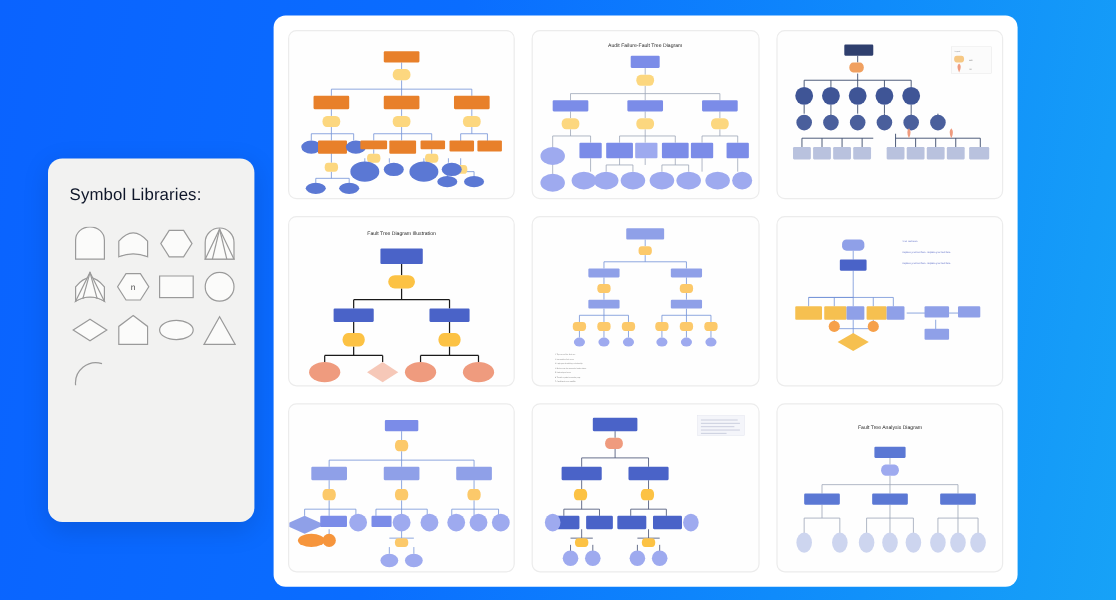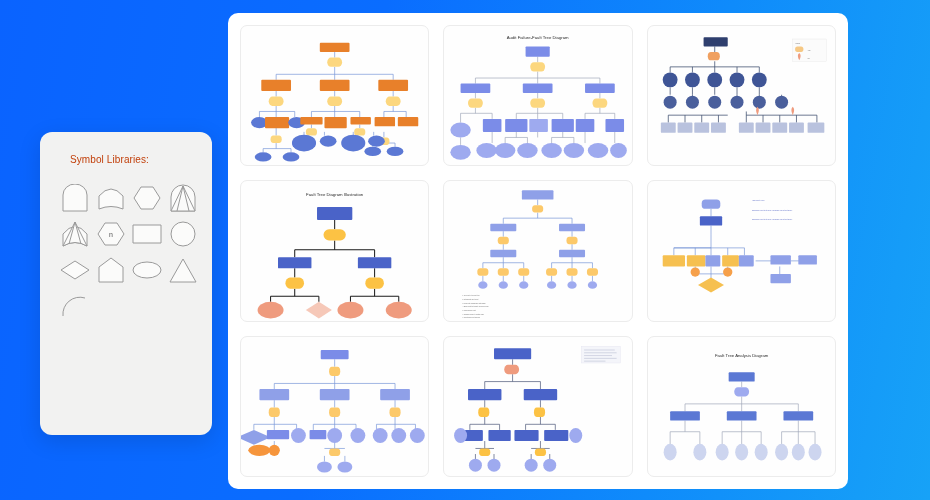--- a/index.html
+++ b/index.html
@@ -16,25 +16,24 @@
   #symbol-panel {
     position: absolute;
     left: 40px; top: 132px;
     width: 172px; height: 303px;
     background: #f2f2f1;
     border-radius: 12px;
     box-shadow: 0 6px 22px rgba(0,0,0,0.13);
     padding: 22px 18px 0 18px;
   }
   #symbol-panel-title {
-    font-size: 10px;
-    color: #c2410c;
+    font-size: 14px;
+    color: #0f172a;
     letter-spacing: .1px;
     margin-bottom: 16px;
-    margin-left: 12px;
   }
   #symbol-grid {
     display: grid;
     grid-template-columns: repeat(4, 1fr);
     grid-auto-rows: 34px;
     gap: 2px 2px;
     justify-items: center;
     align-items: center;
   }
   .symbol-cell {

